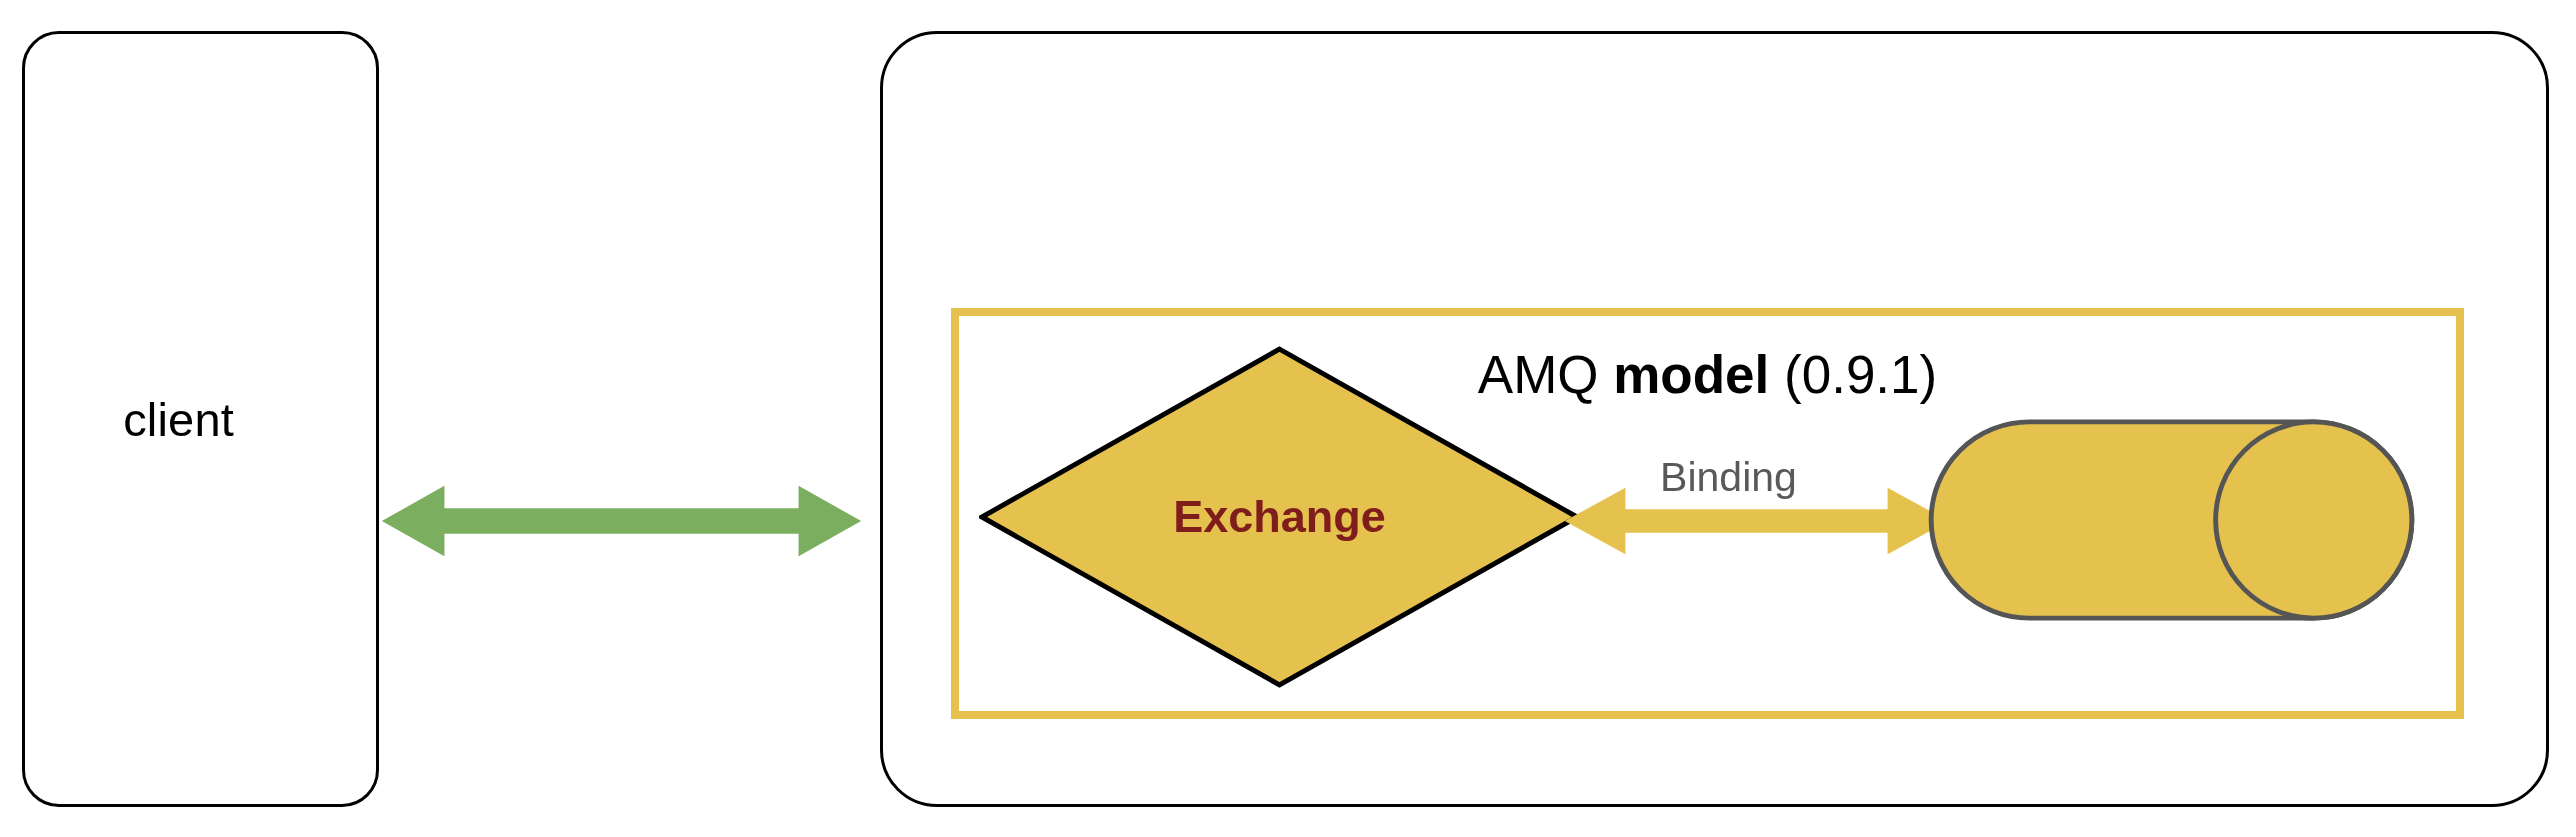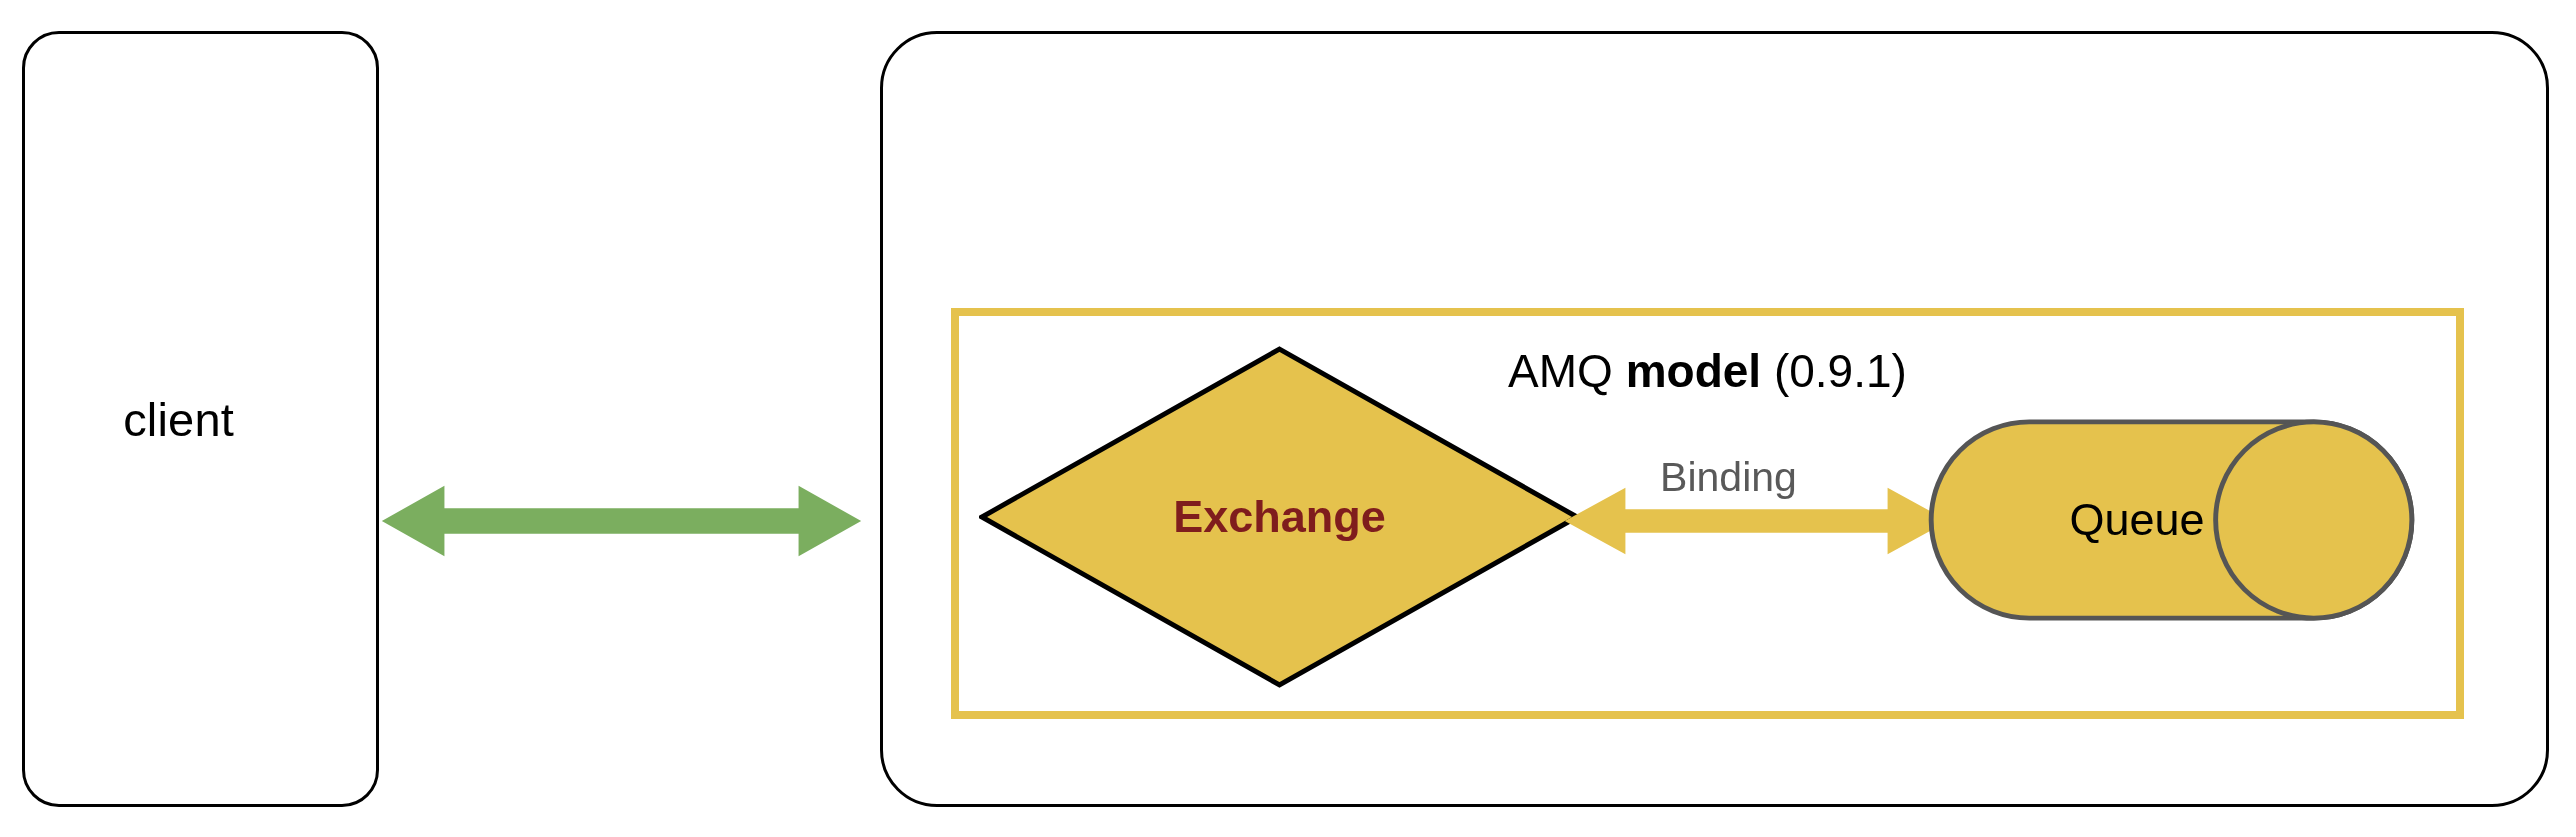--- a/index.html
+++ b/index.html
@@ -87,21 +87,21 @@
     height: 411px;
     box-sizing: border-box;
     border: 8.8px solid #E5C24D;
     background: #ffffff;
   }
   #amq-model-label {
     left: 951px;
     top: 344px;
     width: 1513px;
     text-align: center;
-    font-size: 46px;
+    font-size: 53px;
     color: #000000;
     white-space: nowrap;
   }
   #amq-model-label b { font-weight: bold; }
 
   
   #exchange-shape {
     left: 979px;
     top: 346px;
     width: 601px;
@@ -179,16 +179,15 @@
 
   <div class="abs" id="binding-label">Binding</div>
   <svg class="abs" id="binding-arrow" viewBox="0 0 392 92">
     <polygon points="0,46 62,12 62,34 330,34 330,12 392,46 330,80 330,58 62,58 62,80" fill="#E5C24D"></polygon>
   </svg>
 
   <svg class="abs" id="queue-shape" viewBox="0 0 500 210">
     <path d="M 105,5 L 395,5 A 100,100 0 0 1 395,205 L 105,205 A 100,100 0 0 1 105,5 Z" fill="#E5C24D" stroke="#555555" stroke-width="5"></path>
     <ellipse cx="395" cy="105" rx="100" ry="100" fill="#E5C24D" stroke="#555555" stroke-width="5"></ellipse>
   </svg>
-  <div class="abs" id="queue-label">Queue</div>
 
 </div>
 
 
 </body></html>

